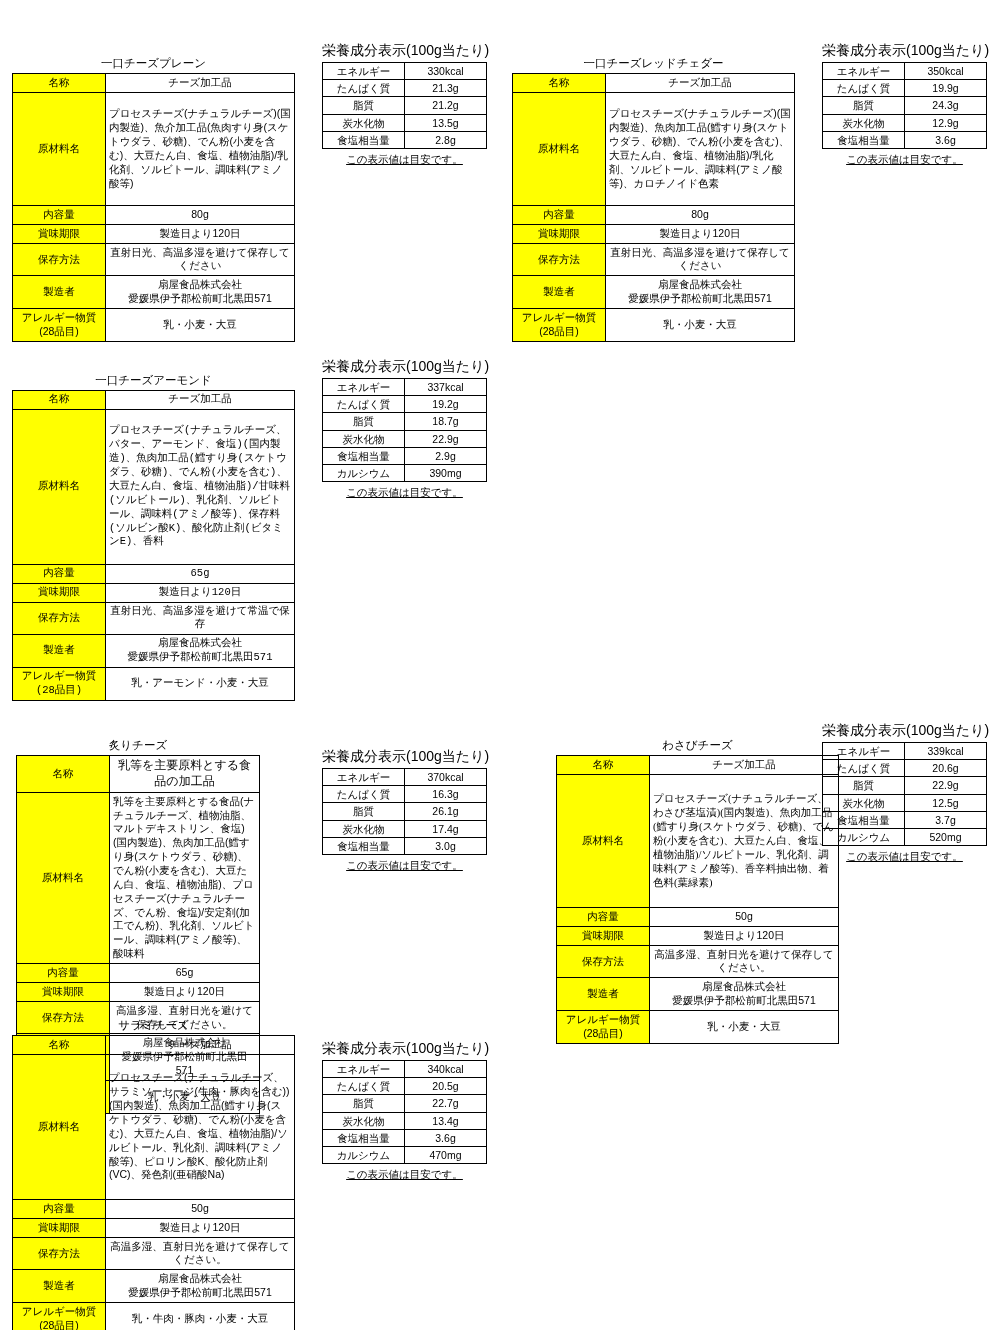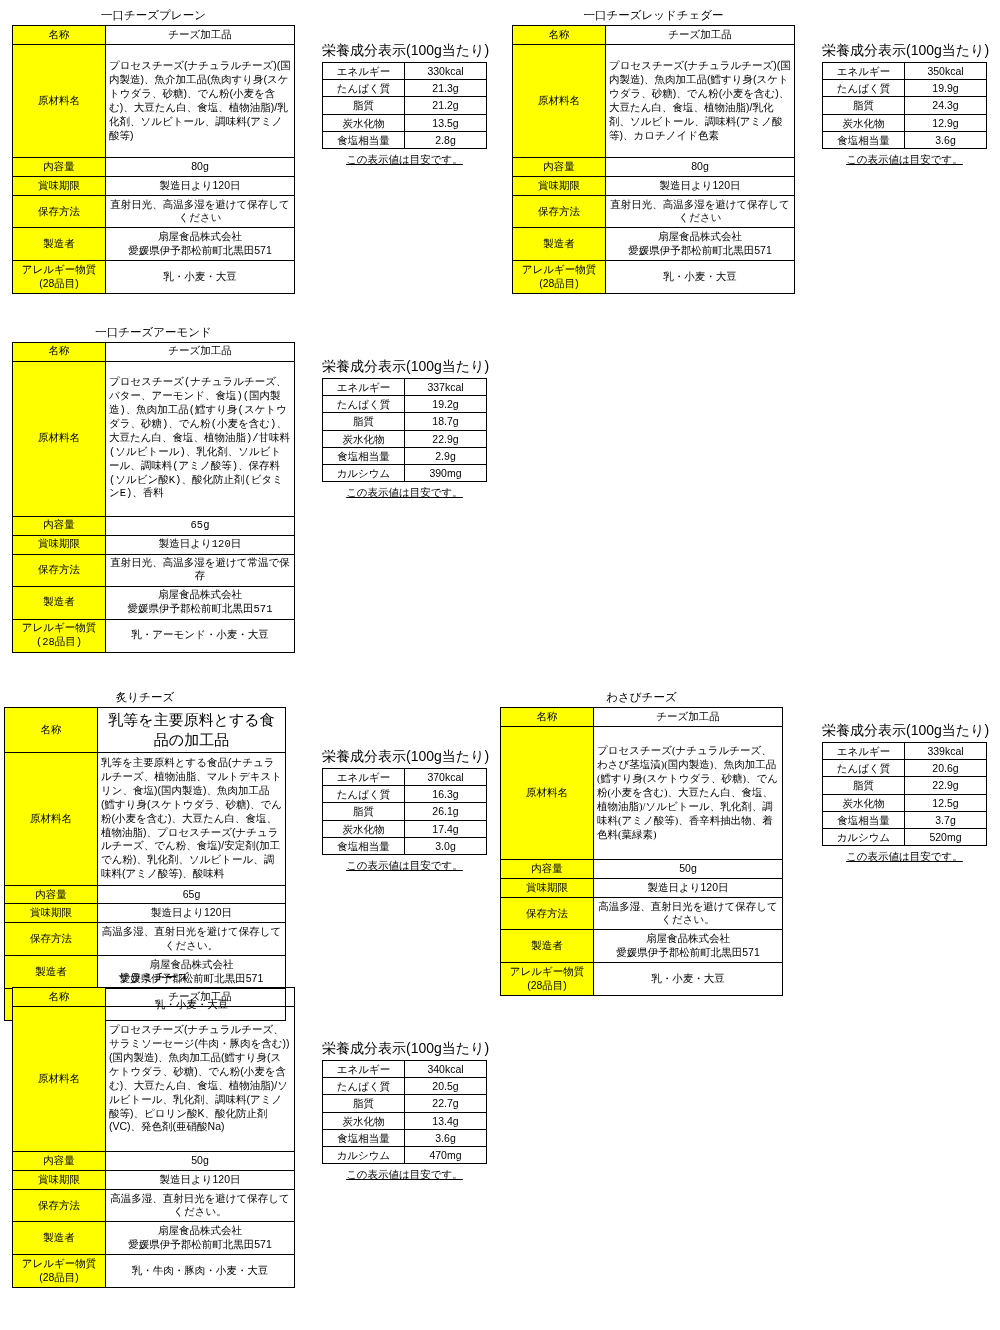--- a/index.html
+++ b/index.html
@@ -16,20 +16,21 @@
     color: #000000;
   }
   .block {
     position: absolute;
   }
   .prod-title {
     font-size: 11.5px;
     text-align: center;
     margin-bottom: 2px;
     white-space: nowrap;
+    margin-top: 48px;
   }
   table.spec {
     border-collapse: collapse;
     table-layout: fixed;
     width: 100%;
   }
   table.spec td {
     border: 1px solid #000000;
     padding: 2px 3px;
     vertical-align: middle;
@@ -295,27 +296,27 @@
         </tr>
     <tr>
           <td class="nlabel">カルシウム</td>
           <td class="nvalue">390mg</td>
         </tr>
   </tbody>
     </table>
   <div class="note">この表示値は目安です。</div>
 </div>
 
-<div class="block" style="left:4px; top:690px; width:282px;">
+<div class="block" style="left:16px; top:690px; width:244px;">
   <div class="prod-title">炙りチーズ</div>
   <table class="spec">
     <tbody>
         <tr>
       <td class="hdr">名称</td>
-      <td class="val" style="font-size:15px;">乳等を主要原料とする食品の加工品</td>
+      <td class="val" style="font-size:12px;">乳等を主要原料とする食品の加工品</td>
     </tr>
     <tr>
       <td class="hdr">原材料名</td>
       <td class="val left" style="height:128px;">乳等を主要原料とする食品(ナチュラルチーズ、植物油脂、マルトデキストリン、食塩)(国内製造)、魚肉加工品(鱈すり身(スケトウダラ、砂糖)、でん粉(小麦を含む)、大豆たん白、食塩、植物油脂)、プロセスチーズ(ナチュラルチーズ、でん粉、食塩)/安定剤(加工でん粉)、乳化剤、ソルビトール、調味料(アミノ酸等)、酸味料</td>
     </tr>
     <tr>
       <td class="hdr">内容量</td>
       <td class="val">65g</td>
     </tr>
     <tr>
@@ -366,21 +367,21 @@
         </tr>
     <tr>
           <td class="nlabel">食塩相当量</td>
           <td class="nvalue">3.0g</td>
         </tr>
   </tbody>
     </table>
   <div class="note">この表示値は目安です。</div>
 </div>
 
-<div class="block" style="left:484px; top:690px; width:283px;padding-left:16px;">
+<div class="block" style="left:540px; top:690px; width:283px;padding-left:16px;">
   <div class="prod-title">わさびチーズ</div>
   <table class="spec">
     <tbody>
         <tr>
       <td class="hdr">名称</td>
       <td class="val">チーズ加工品</td>
     </tr>
     <tr>
       <td class="hdr">原材料名</td>
       <td class="val left" style="height:128px;font-family:Liberation Serif, serif;">プロセスチーズ(ナチュラルチーズ、わさび茎塩漬)(国内製造)、魚肉加工品(鱈すり身(スケトウダラ、砂糖)、でん粉(小麦を含む)、大豆たん白、食塩、植物油脂)/ソルビトール、乳化剤、調味料(アミノ酸等)、香辛料抽出物、着色料(葉緑素)</td>

